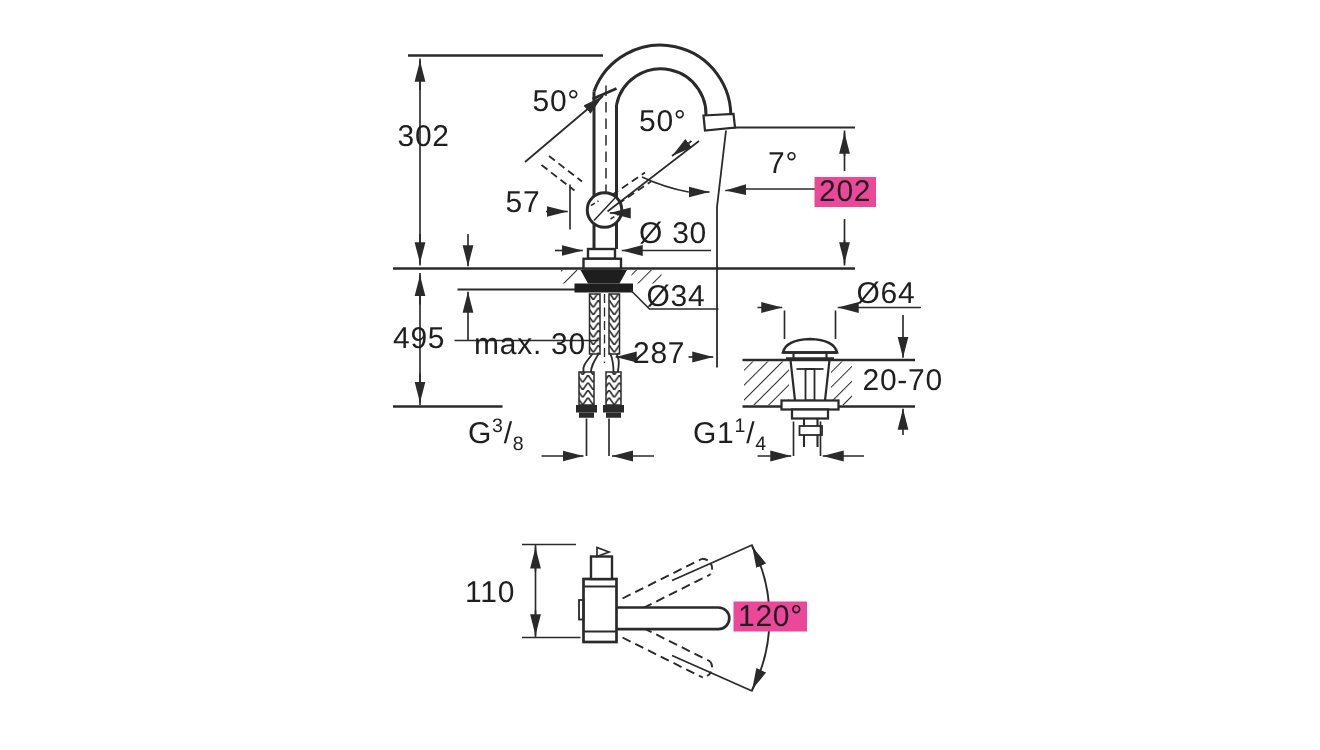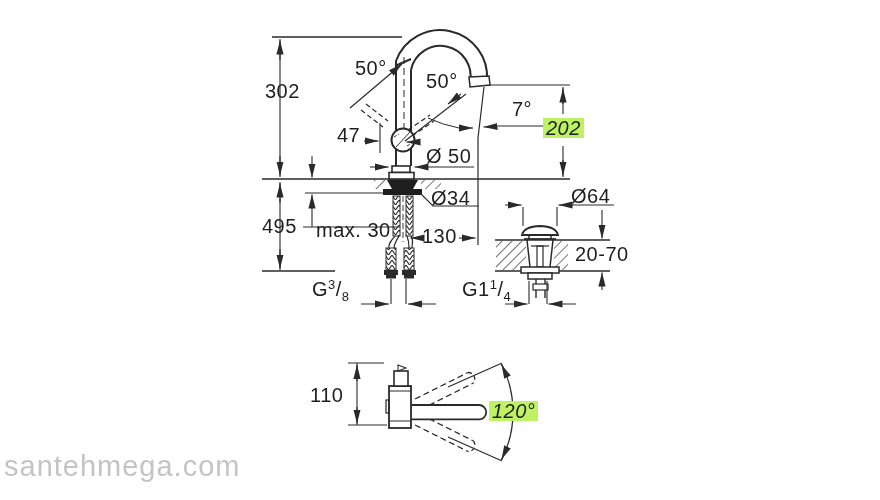--- a/index.html
+++ b/index.html
@@ -1,21 +1,21 @@
 <!DOCTYPE html>
 <html><head>
 <meta charset="utf-8">
 <style>
   html,body{margin:0;padding:0;background:#fff;}
   #stage{position:relative;width:880px;height:500px;background:#fff;overflow:hidden;
          font-family:"Liberation Sans",sans-serif;}
   #drawing{position:absolute;left:0;top:0;}
   .dim{position:absolute;font-size:20px;line-height:1;color:#1f1f1f;
        letter-spacing:.5px;white-space:nowrap;}
-  .bg{background:#bef264;padding:0 3px;font-style:italic;}
+  .bg{background:#ec4899;padding:0 3px;}
   .sup{font-size:13px;position:relative;top:-7px;}
   .sub{font-size:13px;position:relative;top:5px;}
   .wm{position:absolute;left:4px;top:450px;font-size:29px;color:#c4c4c4;
       letter-spacing:1px;}
 </style>
 </head>
 <body>
 
 <div id="stage">
 
@@ -173,33 +173,32 @@
 
       <path d="M348,363 H384 M348,425 H387"></path>
       <path d="M357,363 V425"></path>
       <path d="M357,381 L357,365" marker-end="url(#ah)"></path>
       <path d="M357,407 L357,423.5" marker-end="url(#ah)"></path>
     </g>
   </svg>
 
   <div class="dim" style="left:265px;top:81px">302</div>
   <div class="dim" style="left:262px;top:216px">495</div>
-  <div class="dim" style="left:337px;top:125px">47</div>
+  <div class="dim" style="left:337px;top:125px">57</div>
   <div class="dim" style="left:355px;top:58px">50°</div>
   <div class="dim" style="left:426px;top:71px">50°</div>
   <div class="dim" style="left:512px;top:99px">7°</div>
   <div class="dim bg" style="left:543px;top:118px">202</div>
-  <div class="dim" style="left:426px;top:146px">Ø 50</div>
+  <div class="dim" style="left:426px;top:146px">Ø 30</div>
   <div class="dim" style="left:431px;top:188px">Ø34</div>
   <div class="dim" style="left:316px;top:220px">max. 30</div>
-  <div class="dim" style="left:422px;top:226px">130</div>
+  <div class="dim" style="left:422px;top:226px">287</div>
   <div class="dim" style="left:571px;top:186px">Ø64</div>
   <div class="dim" style="left:575px;top:244px">20-70</div>
 
   <div class="dim" style="left:312px;top:279px"><span>G</span><span class="sup">3</span><span>/</span><span class="sub">8</span></div>
 
   <div class="dim" style="left:462px;top:279px"><span>G1</span><span class="sup">1</span><span>/</span><span class="sub">4</span></div>
 
   <div class="dim" style="left:310px;top:385px">110</div>
   <div class="dim bg" style="left:489px;top:401px">120°</div>
 
-  <div class="wm">santehmega.com</div>
 </div>
 
 </body></html>

